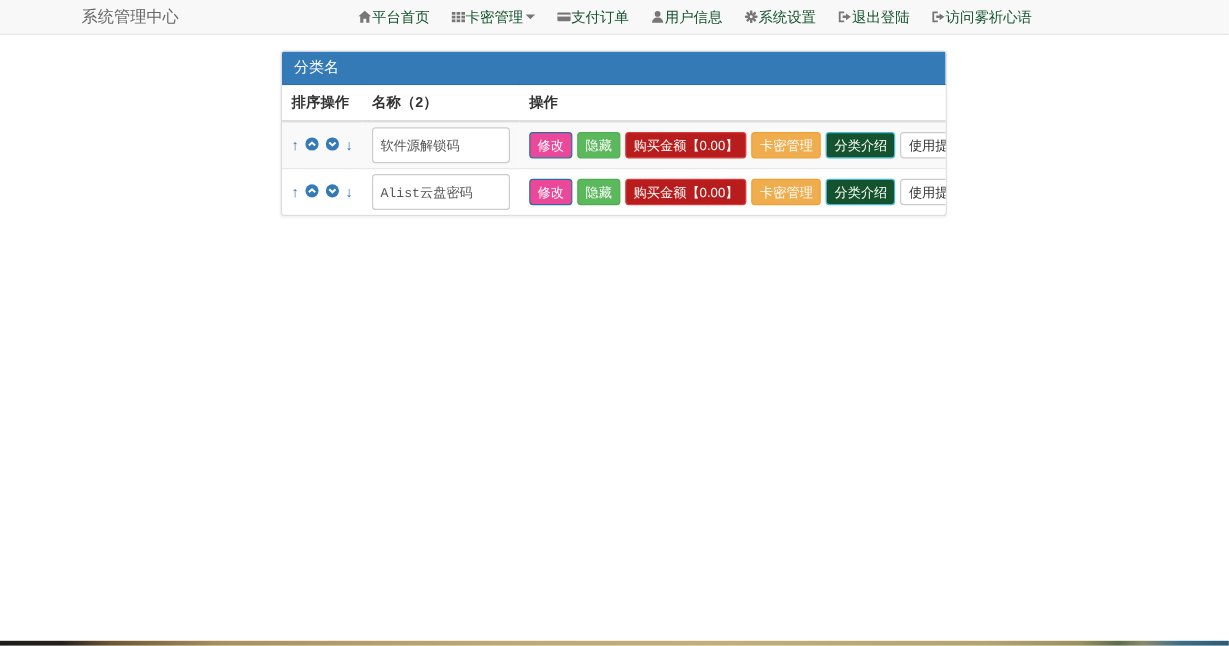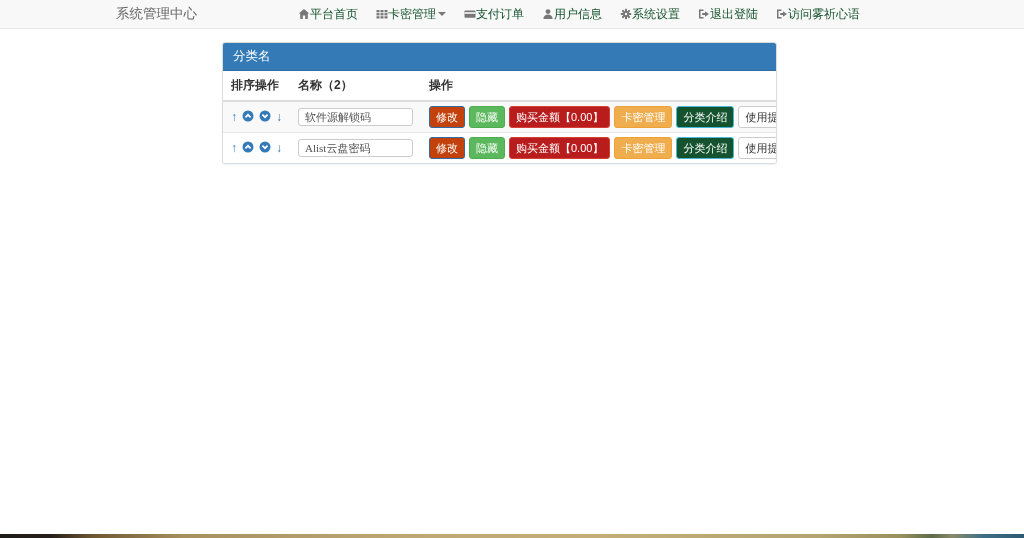--- a/index.html
+++ b/index.html
@@ -2,61 +2,61 @@
 <html><head>
 <meta charset="utf-8">
 <style>
   * { margin:0; padding:0; box-sizing:border-box; }
   html,body { width:1024px; height:538px; overflow:hidden; background:#fff;
     font-family:"Liberation Sans","DejaVu Sans",sans-serif; }
 
   
   .navbar { height:29px; background:#f8f8f8; border-bottom:1px solid #e7e7e7;
     display:flex; align-items:center; }
-  .navbar-title { margin-left:116px; font-size:13.5px; color:#666; }
+  .navbar-title { margin-left:68px; font-size:13.5px; color:#666; }
   .nav-menu { list-style:none; display:flex; align-items:center;
     margin-left:auto; margin-right:155px; }
   .nav-item { display:flex; align-items:center; gap:0; padding:0 9px;
     font-size:12px; color:#14532d; cursor:pointer; white-space:nowrap;text-align:right; }
   .nav-item svg { display:block; }
   .caret { width:0; height:0; border-left:4px solid transparent;
     border-right:4px solid transparent; border-top:4px solid #777;
     display:inline-block; margin-left:2px; }
 
   
   .content { position:relative; }
-  .panel { position:absolute; left:222px; top:13px; width:555px;
+  .panel { position:absolute; left:234px; top:13px; width:555px;
     background:#fff; border:1px solid #d8dde2; border-radius:3px;
     box-shadow:0 1px 2px rgba(0,0,0,.06); overflow:hidden; }
   .panel-heading { background:#337ab7; color:#fff; font-size:12.5px;
     padding:5px 10px; border-bottom:1px solid #2e6da4; }
   table { width:100%; border-collapse:collapse; font-size:12px; color:#333; }
   thead th { text-align:left; font-weight:bold; padding:6px 8px;
     border-bottom:2px solid #ddd; background:#fff;margin-top:38px; }
   th.col-sort { width:66px; }
   th.col-name { width:127px; }
   tbody td { padding:4px 8px; border-top:1px solid #e8e8e8; vertical-align:middle;
     height:28px; }
   tbody tr:nth-child(odd) { background:#f9f9f9; }
   tbody tr:nth-child(even) { background:#fff; }
 
   .sort-group { display:flex; align-items:center; gap:5px; color:#337ab7; }
   .sort-arrow { font-size:12px; line-height:1; cursor:pointer; color:#337ab7; }
   .sort-circle { cursor:pointer; display:block; }
 
-  .name-input { width:115px; height:18px; padding:2px 6px; font-size:11px;
+  .name-input { width:115px; height:30px; padding:2px 6px; font-size:11px;
     color:#555; border:1px solid #ccc; border-radius:3px; outline:none;
-    font-family:Liberation Serif, serif; }
+    font-family:Liberation Mono, monospace; }
   .name-input::placeholder { color:#aaa; }
 
   .btns { display:flex; align-items:center; gap:4px; flex-wrap:nowrap; }
   .btn { font-size:11px; padding:2.5px 6px; border-radius:3px; color:#fff;
     border:1px solid transparent; cursor:pointer; white-space:nowrap;
     font-family:"Liberation Sans","DejaVu Sans",sans-serif; }
-  .btn-primary { background:#c2410c; border-color:#2e6da4;font-family:Liberation Serif, serif; }
+  .btn-primary { background:#ec4899; border-color:#2e6da4;font-family:Liberation Serif, serif; }
   .btn-success { background:#5cb85c; border-color:#4cae4c; }
   .btn-danger  { background:#b91c1c; border-color:#d43f3a; }
   .btn-warning { background:#f0ad4e; border-color:#eea236; }
   .btn-info    { background:#14532d; border-color:#46b8da; }
   .btn-default { background:#fff; border-color:#ccc; color:#333; }
   .btn-add { display:inline-flex; align-items:center; gap:4px; }
   .plus { font-weight:bold; font-size:12px; line-height:1; }
 
   
   .bottom-strip { position:absolute; left:0; bottom:0; width:1024px; height:4px;

